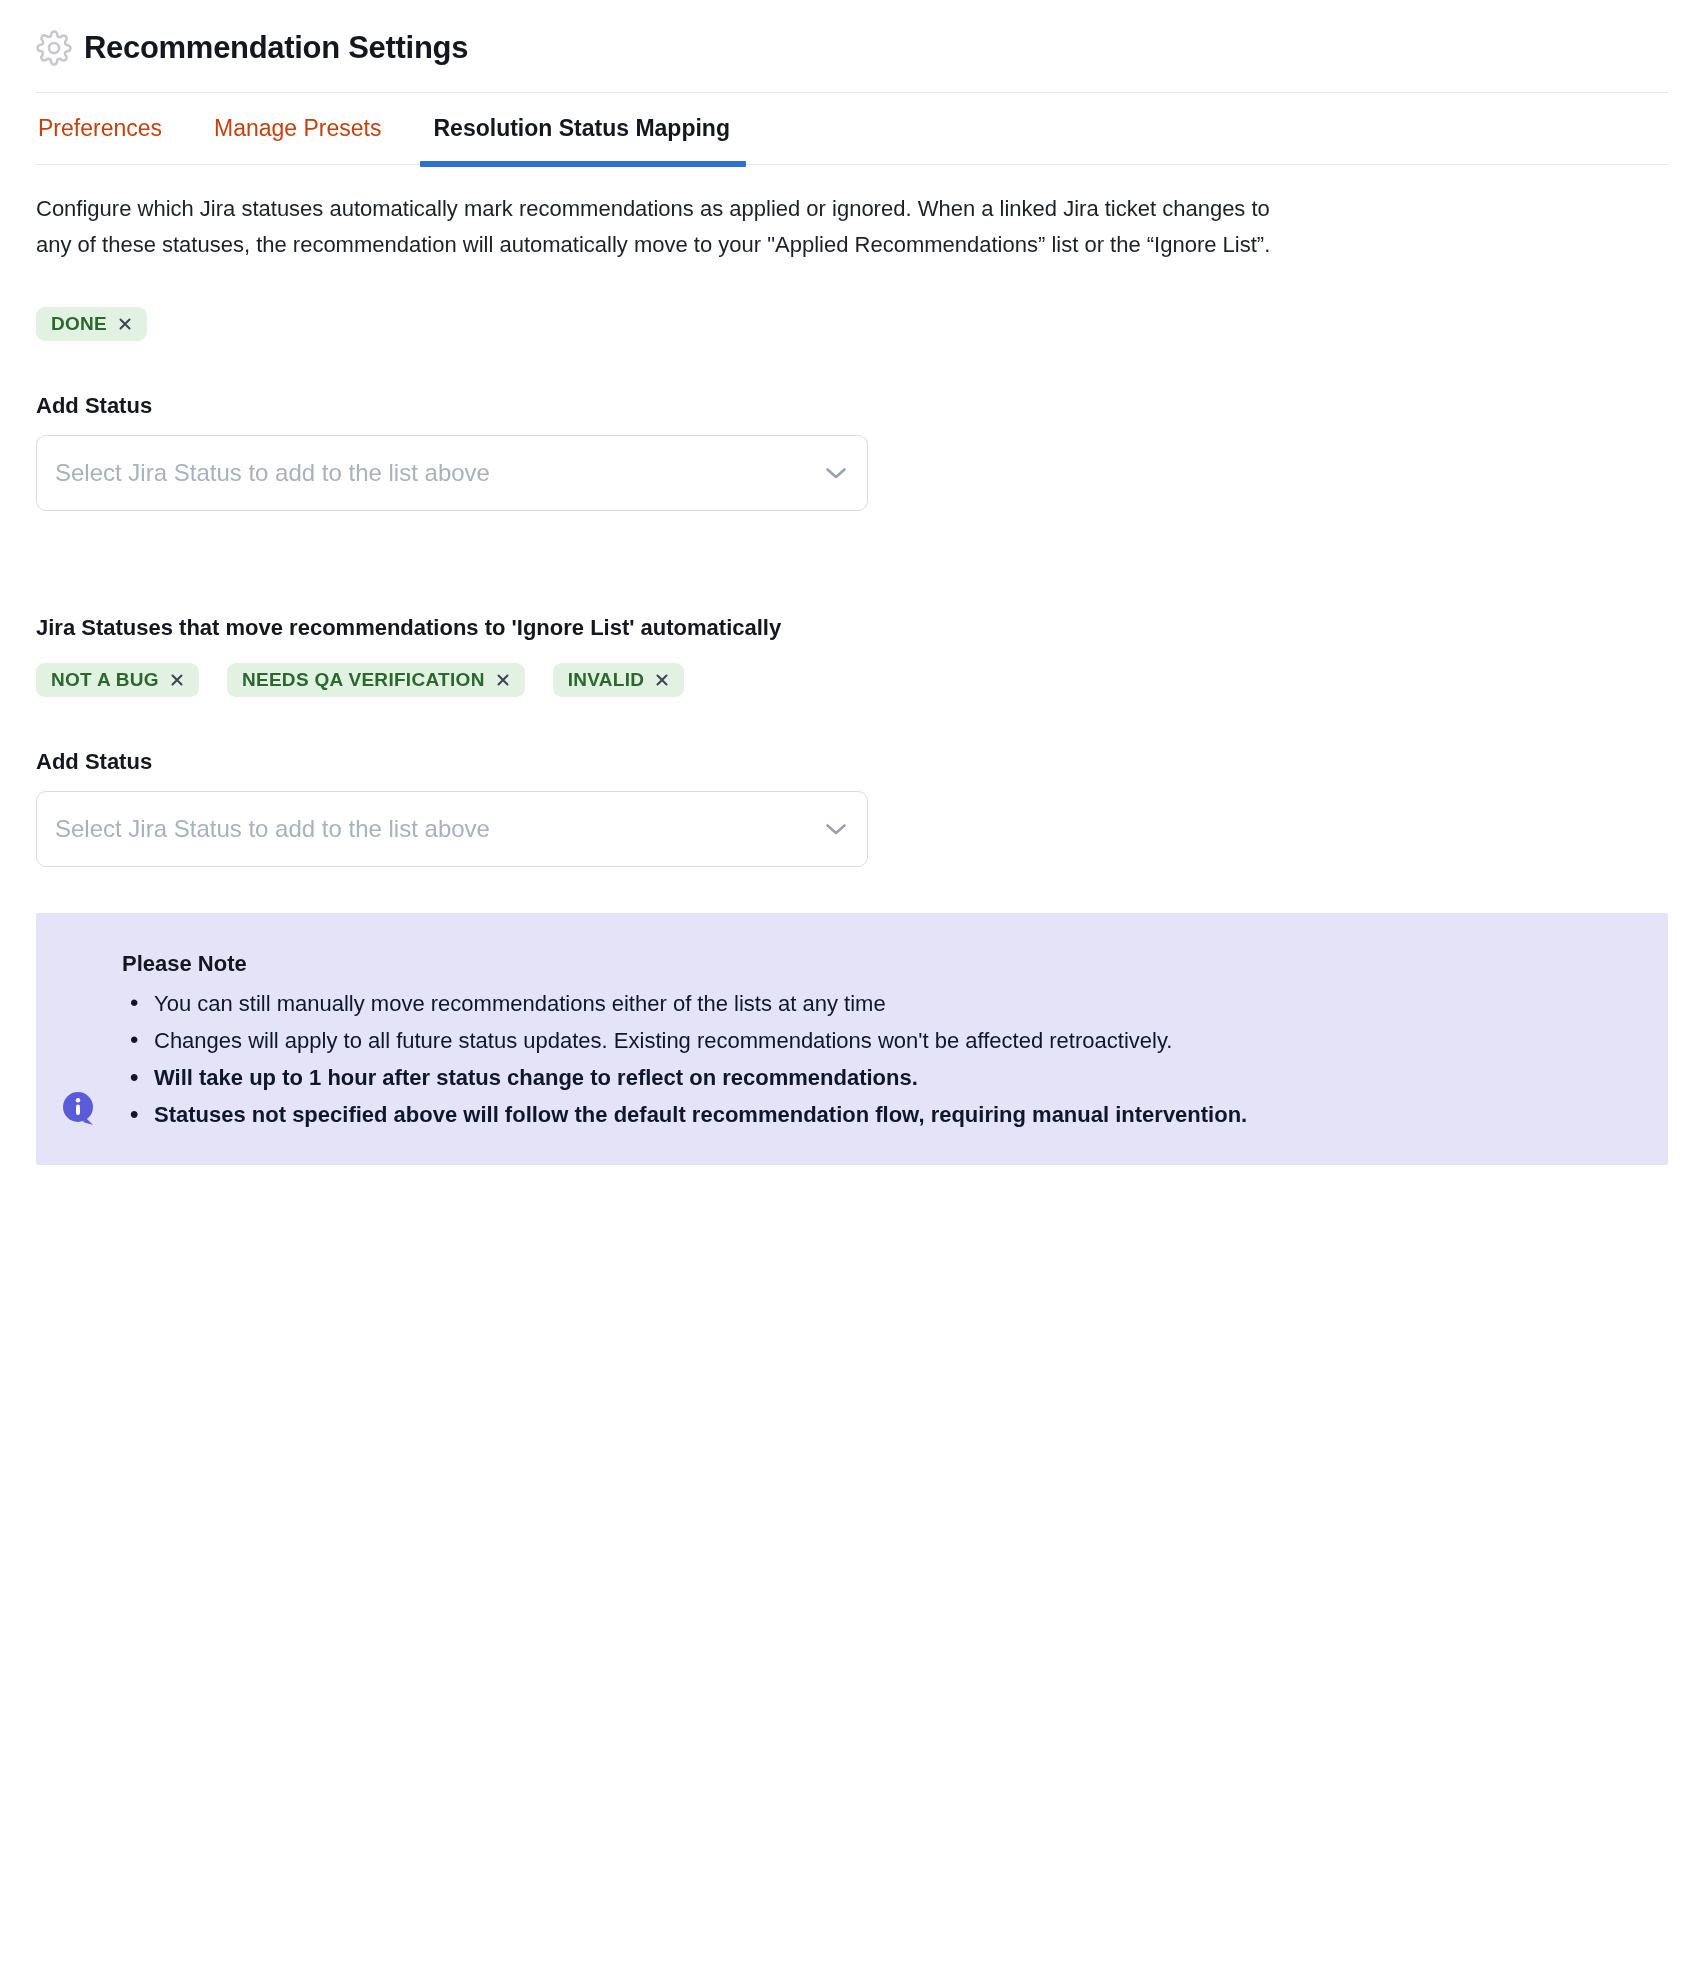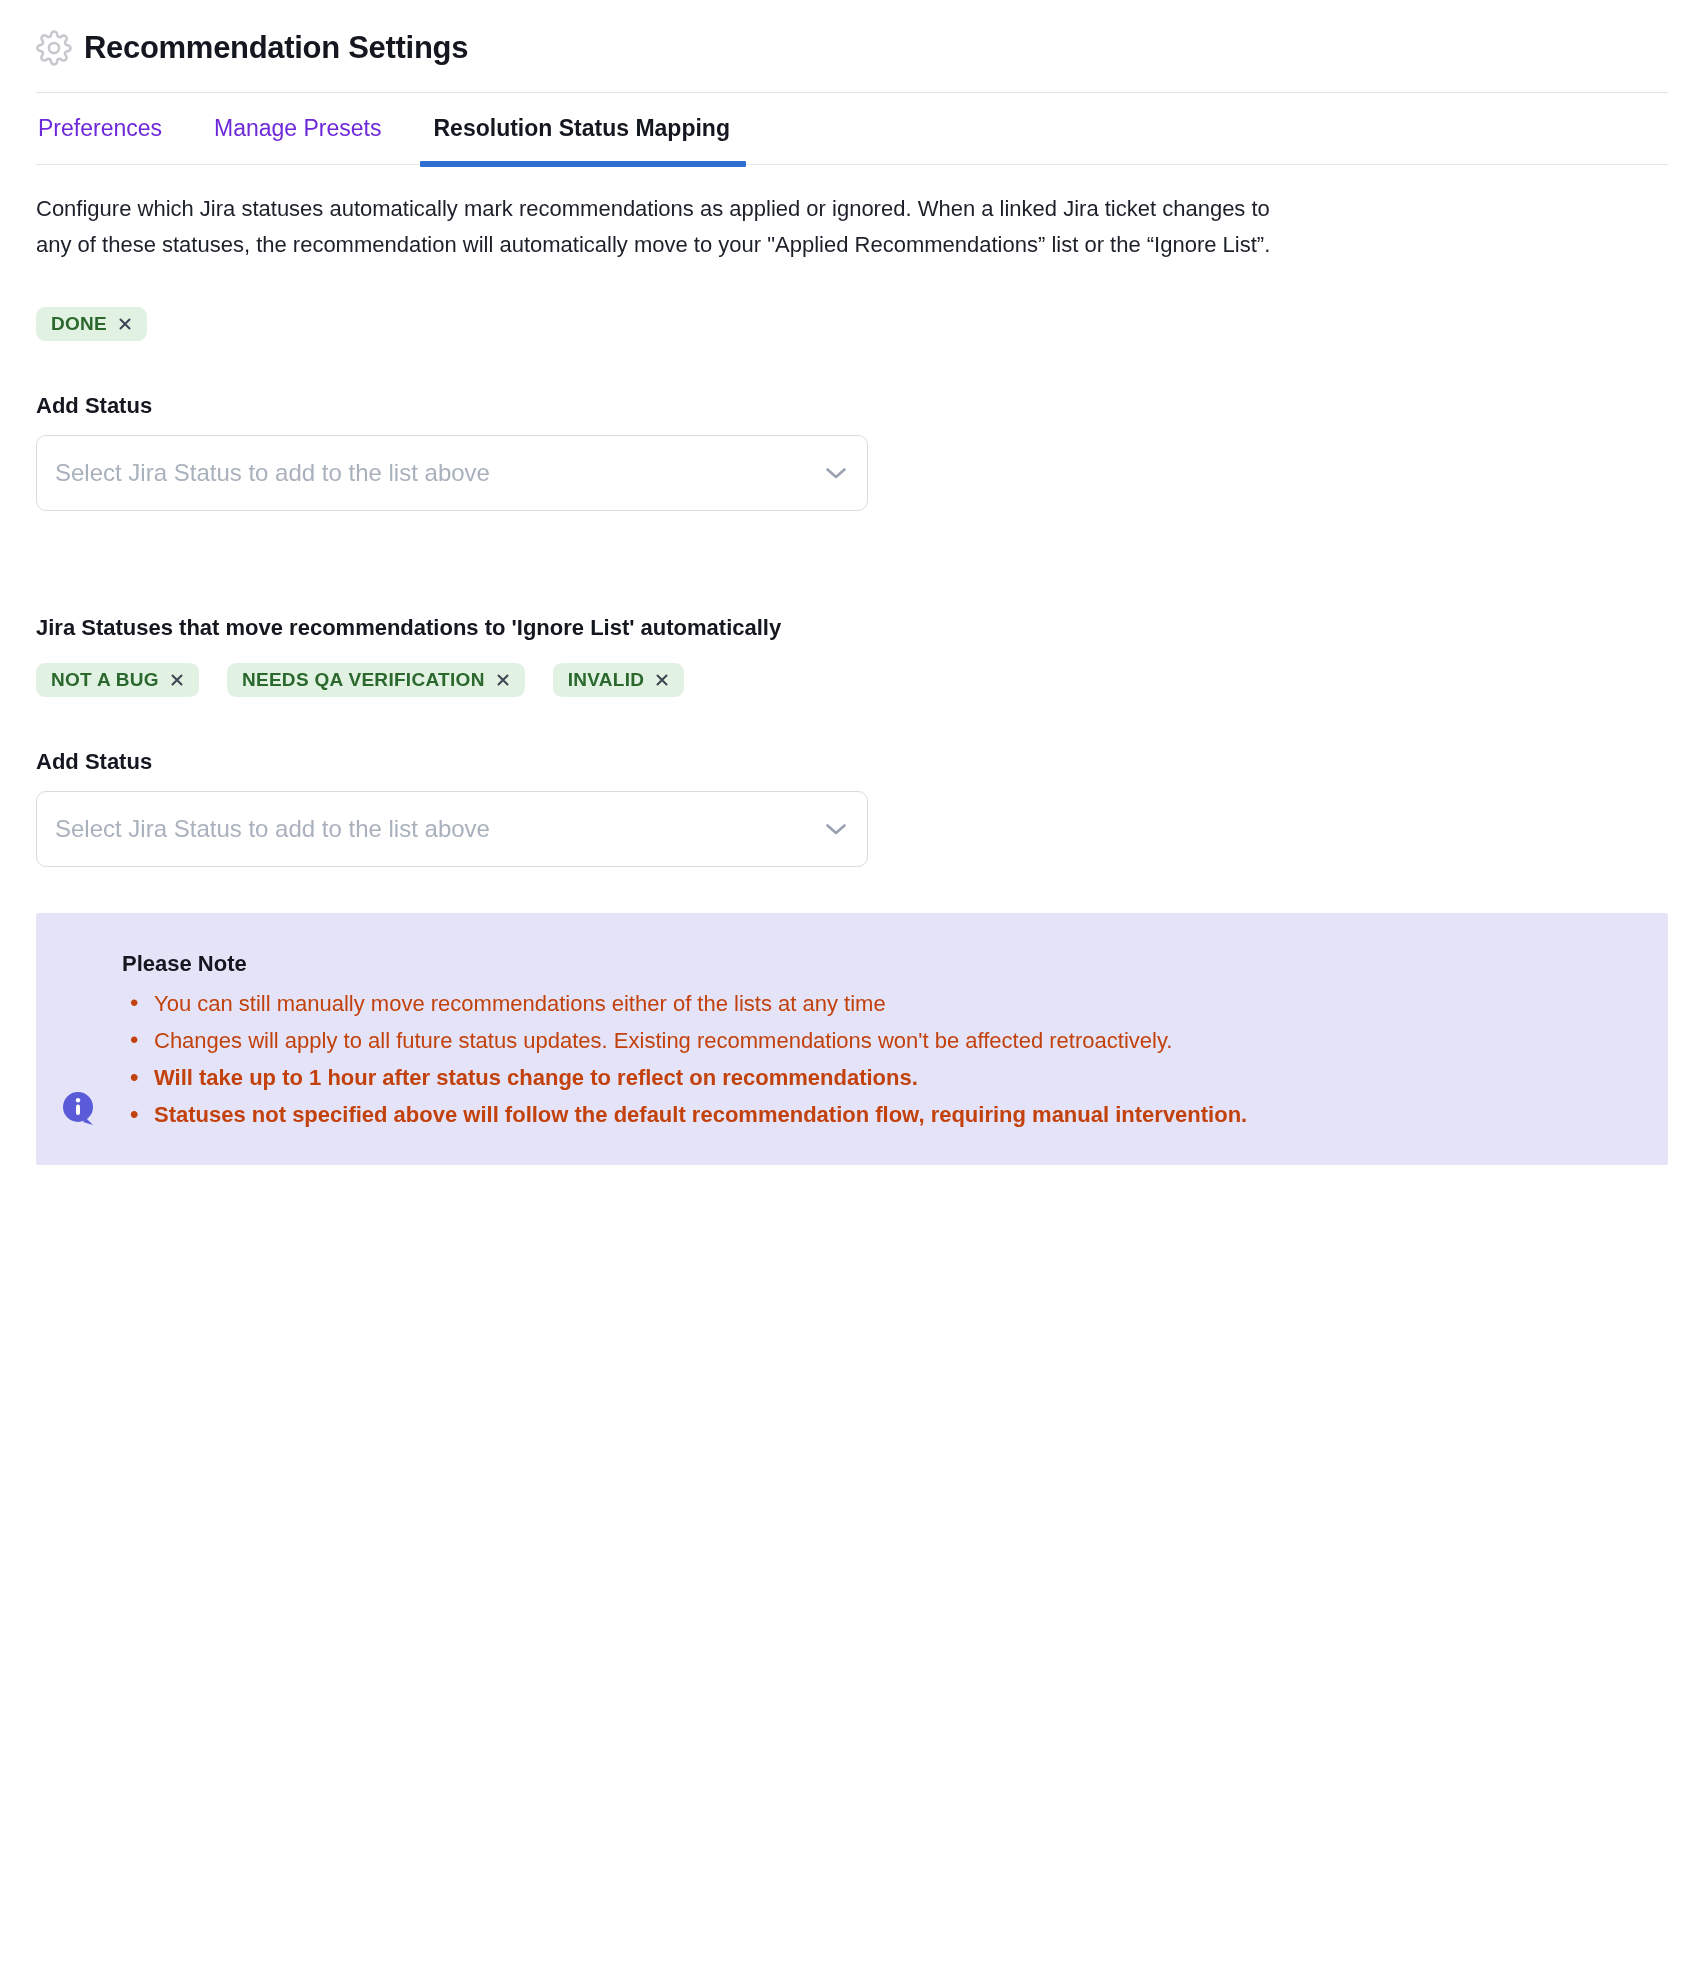--- a/index.html
+++ b/index.html
@@ -11,21 +11,21 @@
   }
   .page { width:1704px; min-height:1986px; padding:30px 36px 40px 36px; }
 
   
   .header { display:flex; align-items:center; gap:12px; }
   .title { font-size:31px; font-weight:700; letter-spacing:-0.3px; color:#14171f; }
 
   
   .tabs-divider { border-bottom:1px solid #e4e4e7; margin-top:26px; }
   .tabs { display:flex; gap:48px; margin-top:20px; border-bottom:1px solid #e6e6e9; }
-  .tab { font-size:23px; color:#6d28d9; padding:2px 2px 22px 2px; position:relative; cursor:pointer; white-space:nowrap; }
+  .tab { font-size:23px; color:#c2410c; padding:2px 2px 22px 2px; position:relative; cursor:pointer; white-space:nowrap; }
   .tab.active { font-weight:700; color:#14171f; }
   .tab.active .tab-underline {
     position:absolute; left:-12px; right:-14px; bottom:-3px; height:6px;
     background:#2f6fd3; border-radius:1px;
   }
 
   
   .intro { margin-top:26px; font-size:22px; line-height:36px; max-width:1262px; color:#1c2029; }
 
   
@@ -56,21 +56,21 @@
   .sec2 { margin-top:104px; }
 
   
   .note {
     margin-top:46px; width:1632px; background:#e4e3f8; border-radius:2px;
     padding:30px 30px 36px 24px; display:flex; gap:24px;align-items:flex-end;
   }
   .note-body { padding-top:2px; }
   .note-title { font-size:22px; font-weight:700; color:#14171f; padding-top:6px; }
   .note-list { list-style:none; margin-top:12px; }
-  .note-list li { position:relative; padding-left:32px; font-size:22px; line-height:29px; margin-top:8px; color:#c2410c; }
+  .note-list li { position:relative; padding-left:32px; font-size:22px; line-height:29px; margin-top:8px; color:#0f172a; }
   .note-list li::before { content:"•"; position:absolute; left:8px; top:-1px; font-size:24px; }
   .note-list li.bold { font-weight:700; }
 
   
   .actions { margin-top:652px; display:flex; gap:20px; align-items:center; }
   .btn {
     height:62px; border-radius:8px; font-family:"Liberation Sans", sans-serif;
     font-size:24px; font-weight:700; cursor:pointer; display:flex; align-items:center; justify-content:center;
   }
   .btn-primary { background:#3273d4; color:#ffffff; border:none; padding:0 45px; }

